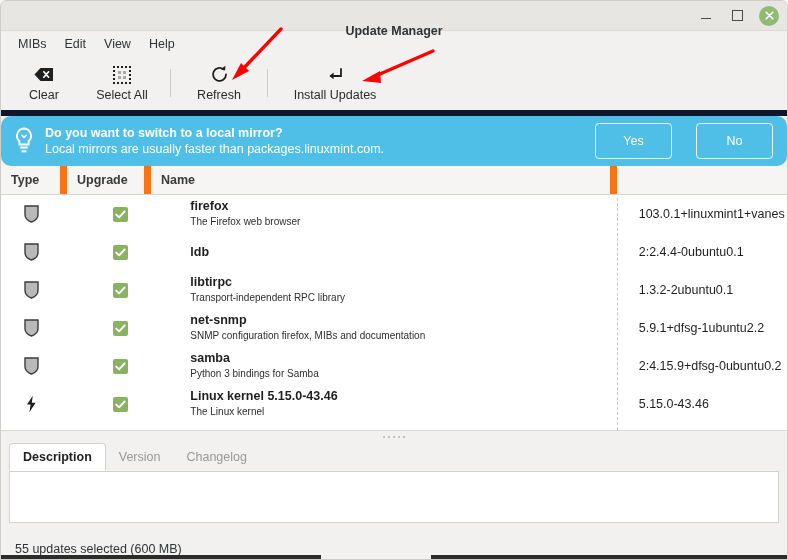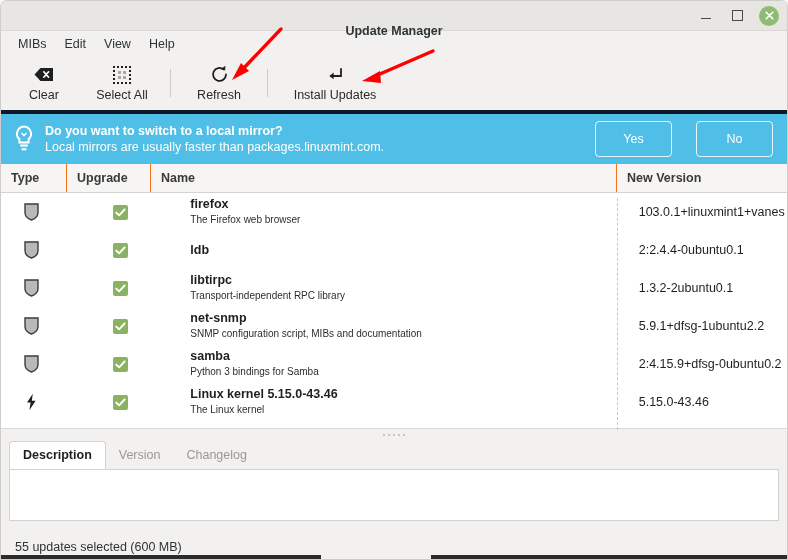--- a/index.html
+++ b/index.html
@@ -79,21 +79,21 @@
     padding: 3px 9px;
     border-radius: 3px;
     cursor: default;
   }
 
   
   .toolbar {
     position: relative;
     height: 54px;
     background: #f2f1f0;
-    border-bottom: 4px solid #0f172a;
+    border-bottom: 6px solid #0f172a;
     display: flex;
     align-items: center;
     padding-left: 4px;
   }
   .tool-btn {
     width: 78px;
     height: 50px;
     display: flex;
     flex-direction: column;
     align-items: center;
@@ -123,20 +123,21 @@
   }
 
   
   .banner {
     height: 50px;
     background: #4fbfe7;
     display: flex;
     align-items: center;
     padding: 0 14px 0 10px;
     box-sizing: border-box;
+    border-radius: 10px;
   }
   .banner-icon { width: 26px; display:flex; justify-content:center; }
   .banner-texts { margin-left: 8px; flex: 1; color: #ffffff; }
   .banner-title { font-size: 12.5px; font-weight: bold; line-height: 16px; }
   .banner-sub { font-size: 12.5px; line-height: 17px; }
   .banner-buttons { display: flex; gap: 24px; }
   .banner-btn {
     width: 75px; height: 34px;
     border: 1px solid rgba(255,255,255,0.85);
     border-radius: 4px;
@@ -160,21 +161,21 @@
     border-bottom: 1px solid #d6d4d0;
     font-size: 12.5px;
     font-weight: bold;
     color: #3a3a3a;
   }
   .th {
     display: flex;
     align-items: center;
     padding-left: 10px;
     box-sizing: border-box;
-    border-right: 1px solid #f97316;
+    border-right: 7px solid #f97316;
   }
   .th.type    { width: 66px; }
   .th.upgrade { width: 84px; }
   .th.name    { width: 466px; }
   .th.version { width: 170px; border-right: none; }
 
   .tbody { flex: 1; background: #ffffff; overflow: hidden; }
   .row {
     display: flex;
     height: 38px;
@@ -422,21 +423,20 @@
       <div class="banner-btn">Yes</div>
       <div class="banner-btn">No</div>
     </div>
   </div>
 
   <div class="list-area">
     <div class="thead">
       <div class="th type">Type</div>
       <div class="th upgrade">Upgrade</div>
       <div class="th name">Name</div>
-      <div class="th version">New Version</div>
     </div>
 
     <div class="tbody">
 
       <div class="row">
         <div class="cell-type">
           <svg width="15" height="18" viewBox="0 0 15 18">
               <path d="M1 1 L14 1 L14 9.5 Q14 14.8 7.5 17 Q1 14.8 1 9.5 Z" fill="#b9b9b9" stroke="#3c3c3c" stroke-width="1.4"></path>
             </svg>
         </div>
@@ -501,21 +501,21 @@
         </div>
         <div class="cell-upgrade">
           <div class="checkbox">
               <svg width="11" height="9" viewBox="0 0 11 9">
                 <path d="M1.2 4.6 L4.1 7.3 L9.6 1.5" fill="none" stroke="#ffffff" stroke-width="1.9" stroke-linecap="round" stroke-linejoin="round"></path>
               </svg>
             </div>
         </div>
         <div class="cell-name">
           <div class="pkg-name">net-snmp</div>
-          <div class="pkg-desc">SNMP configuration script, MIBs and documentation</div>
+          <div class="pkg-desc">SNMP configuration firefox, MIBs and documentation</div>
         </div>
         <div class="cell-version">5.9.1+dfsg-1ubuntu2.2</div>
       </div>
 
       <div class="row">
         <div class="cell-type">
           <svg width="15" height="18" viewBox="0 0 15 18">
               <path d="M1 1 L14 1 L14 9.5 Q14 14.8 7.5 17 Q1 14.8 1 9.5 Z" fill="#b9b9b9" stroke="#3c3c3c" stroke-width="1.4"></path>
             </svg>
         </div>

